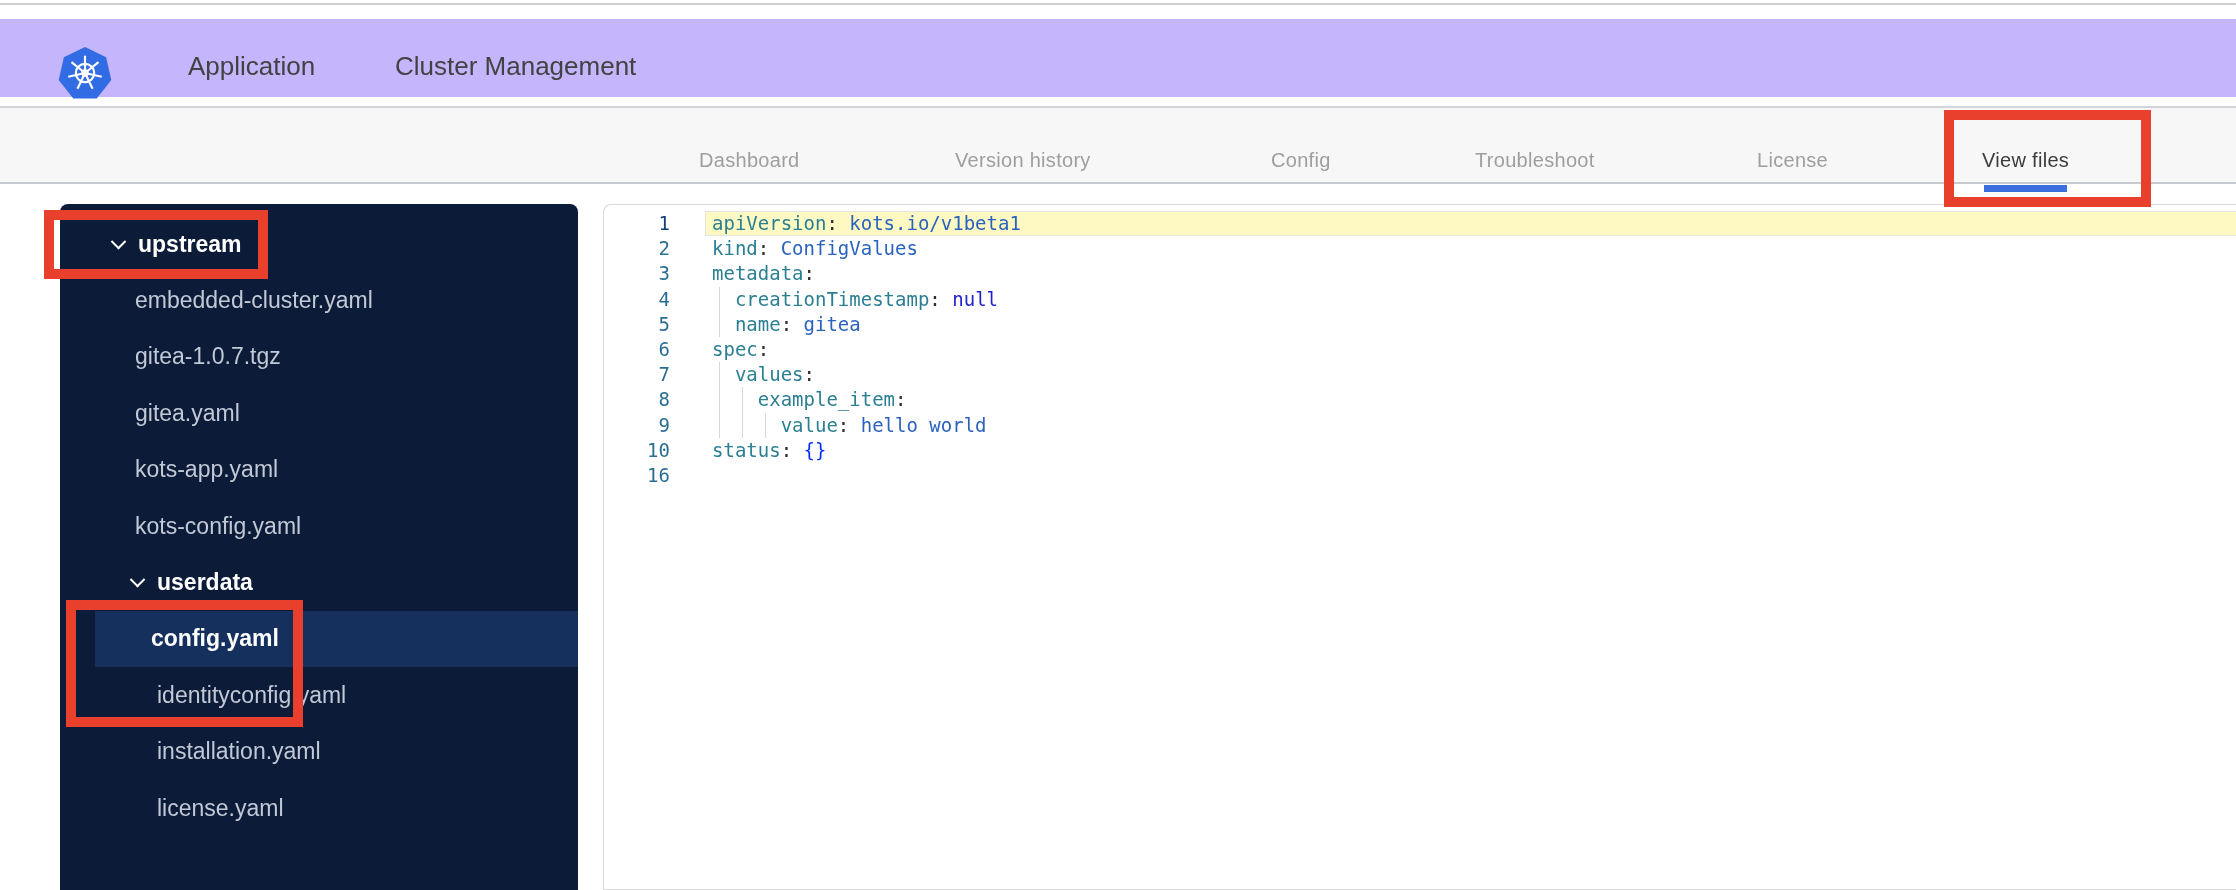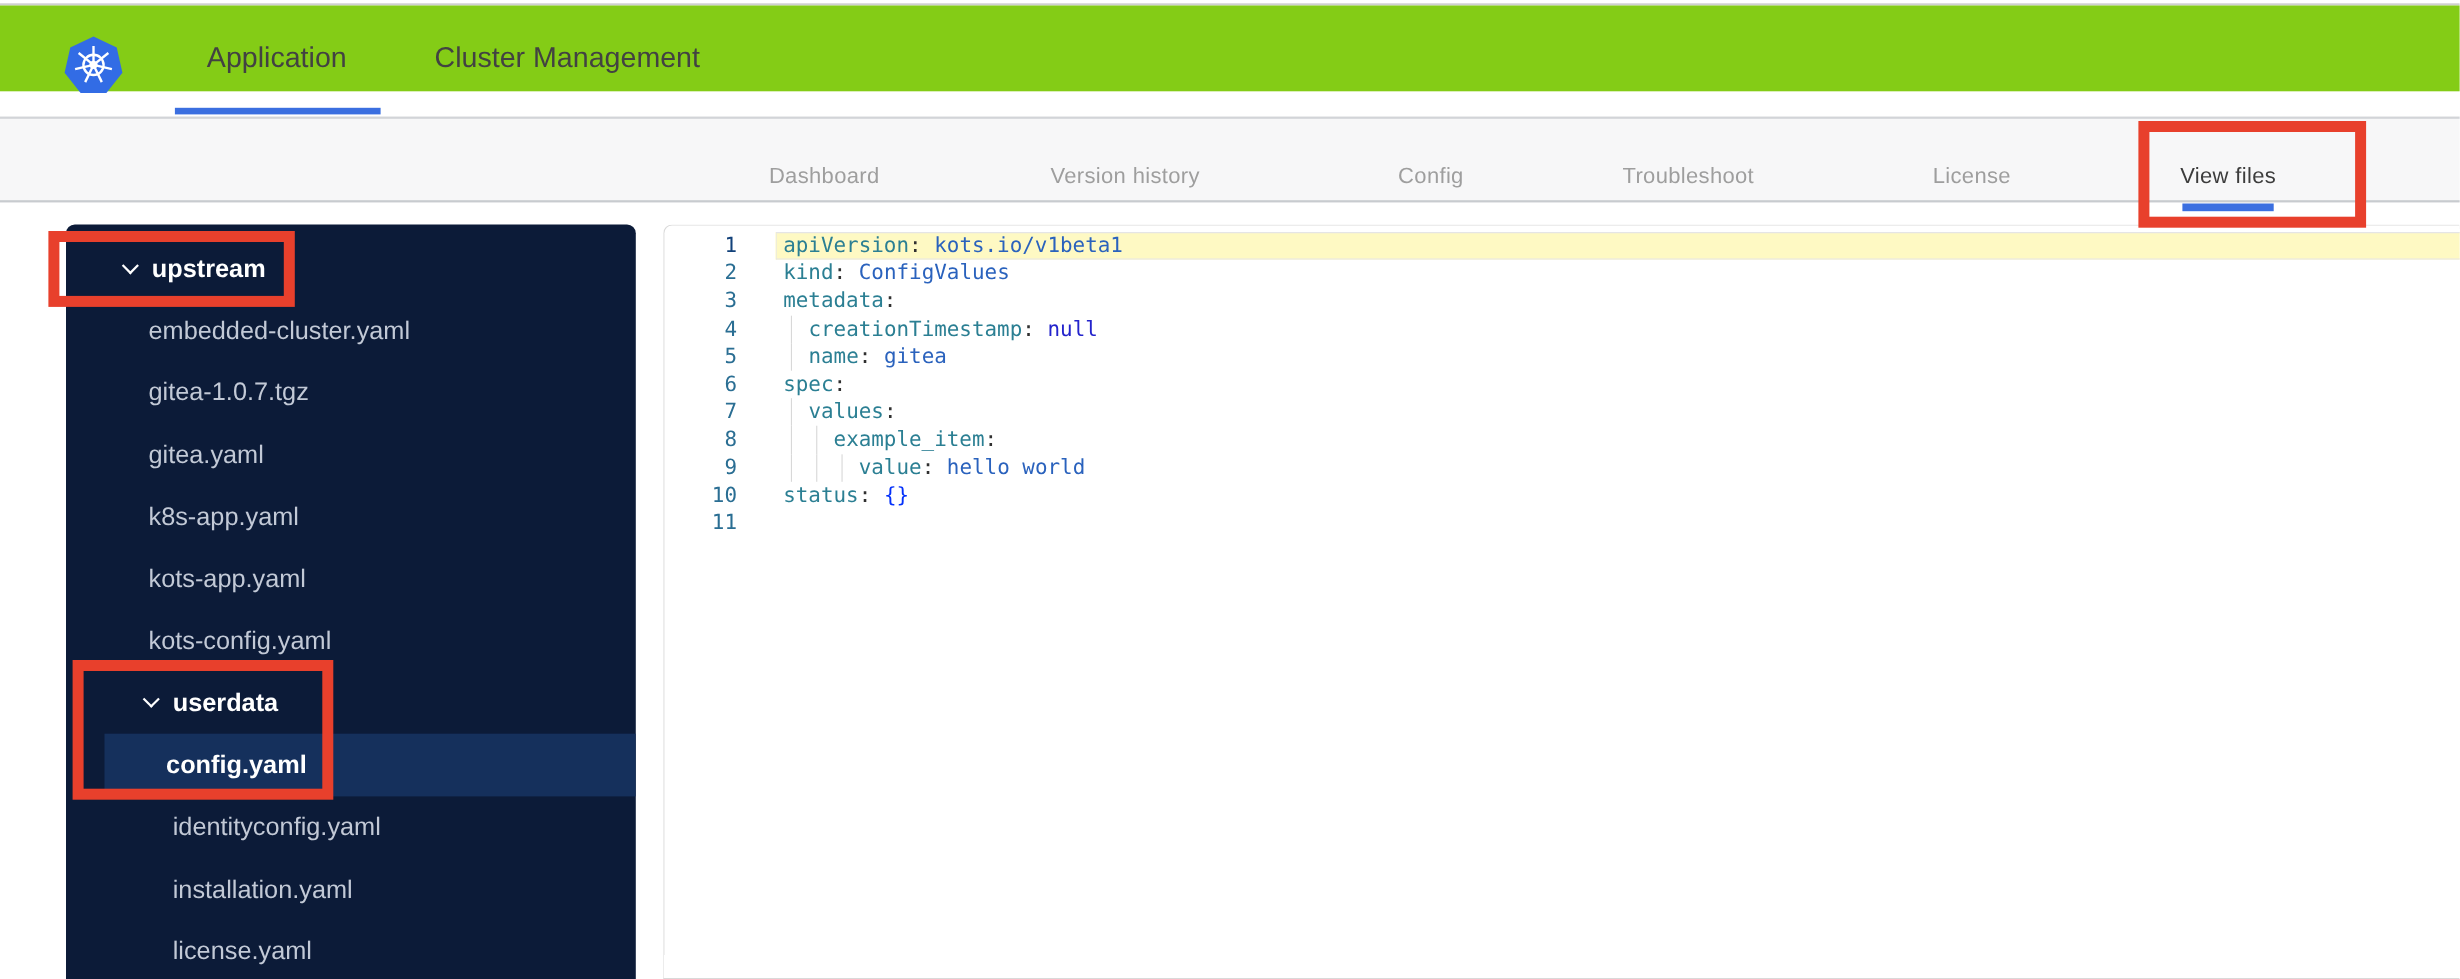--- a/index.html
+++ b/index.html
@@ -20,21 +20,21 @@
   }
   *{margin:0;padding:0;box-sizing:border-box;}
   html,body{width:2236px;height:890px;overflow:hidden;background:#fff;
     font-family:"Liberation Sans",sans-serif;-webkit-font-smoothing:antialiased;}
   .stage{position:absolute;top:0;left:0;width:2236px;height:890px;}
 
   
   .topline{position:absolute;top:3px;left:0;width:100%;height:2px;background:#cfcfcf;}
 
   
-  .header{position:absolute;top:5px;left:0;width:100%;height:78px;background:#84cc16;}
+  .header{position:absolute;top:19px;left:0;width:100%;height:78px;background:#c4b5fd;}
   .logo{position:absolute;left:58px;top:26px;width:54px;height:56px;}
   .htab{position:absolute;top:0;height:94px;display:flex;align-items:center;
     font-size:26px;color:#424242;cursor:pointer;}
   #htab-application{left:188px;}
   #htab-cluster{left:395px;}
   .htab.active::after{content:"";position:absolute;left:-29px;right:-31px;bottom:-5px;height:6px;
     background:var(--accent-blue);}
 
   
   .nav{position:absolute;top:106px;left:0;width:100%;height:78px;background:var(--nav-bg);
@@ -124,23 +124,20 @@
       <div class="trow" style="padding-left: 40px;">
         <span class="flab">embedded-cluster.yaml</span>
       </div>
       <div class="trow" style="padding-left: 40px;">
         <span class="flab">gitea-1.0.7.tgz</span>
       </div>
       <div class="trow" style="padding-left: 40px;">
         <span class="flab">gitea.yaml</span>
       </div>
       <div class="trow" style="padding-left: 40px;">
-        <span class="flab">k8s-app.yaml</span>
-      </div>
-      <div class="trow" style="padding-left: 40px;">
         <span class="flab">kots-app.yaml</span>
       </div>
       <div class="trow" style="padding-left: 40px;">
         <span class="flab">kots-config.yaml</span>
       </div>
       <div class="trow" style="padding-left: 37px;">
         <span class="chev"></span>
         <span class="flabel">userdata</span>
       </div>
       <div class="trow selected" style="padding-left: 56px;">
@@ -192,21 +189,21 @@
       </div>
       <div class="cline">
         <div class="ln">9</div>
         <div class="src"><i class="iguide" style="left: 14px;"></i><i class="iguide" style="left: 37px;"></i><i class="iguide" style="left: 60px;"></i><span>      </span><span class="tk-key">value</span><span class="tk-punc">: </span><span class="tk-val">hello world</span></div>
       </div>
       <div class="cline">
         <div class="ln">10</div>
         <div class="src"><span class="tk-key">status</span><span class="tk-punc">: </span><span class="tk-brace">{}</span></div>
       </div>
       <div class="cline">
-        <div class="ln">11</div>
+        <div class="ln">16</div>
         <div class="src"></div>
       </div>
     </div>
 
   <div class="abox" id="abox-upstream"></div>
   <div class="abox" id="abox-userdata"></div>
   <div class="abox" id="abox-viewfiles"></div>
 
 </div>
 

